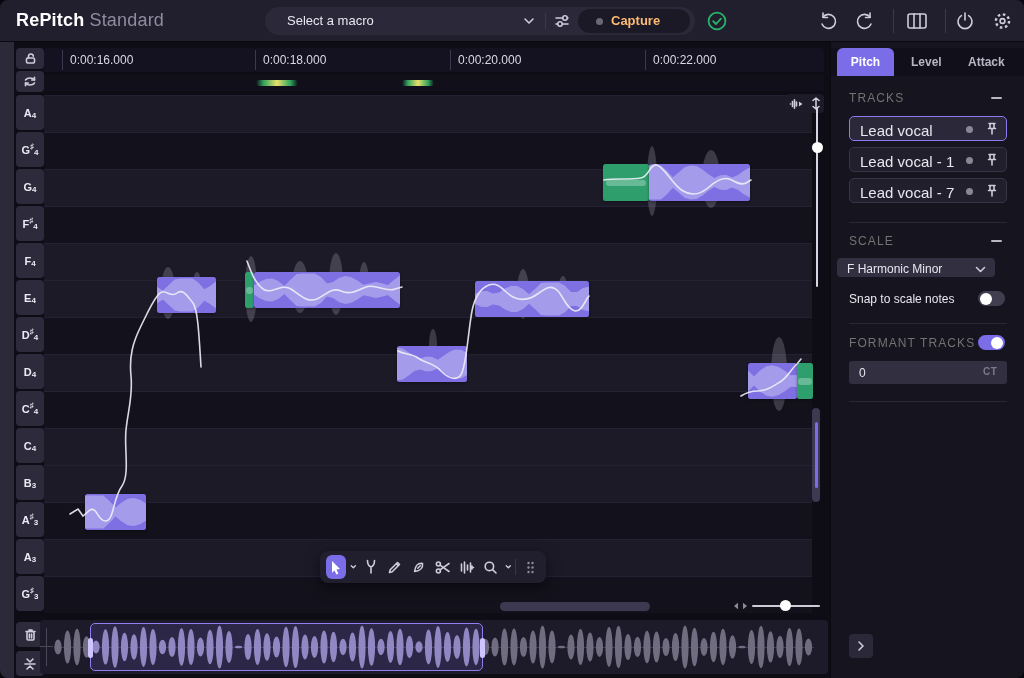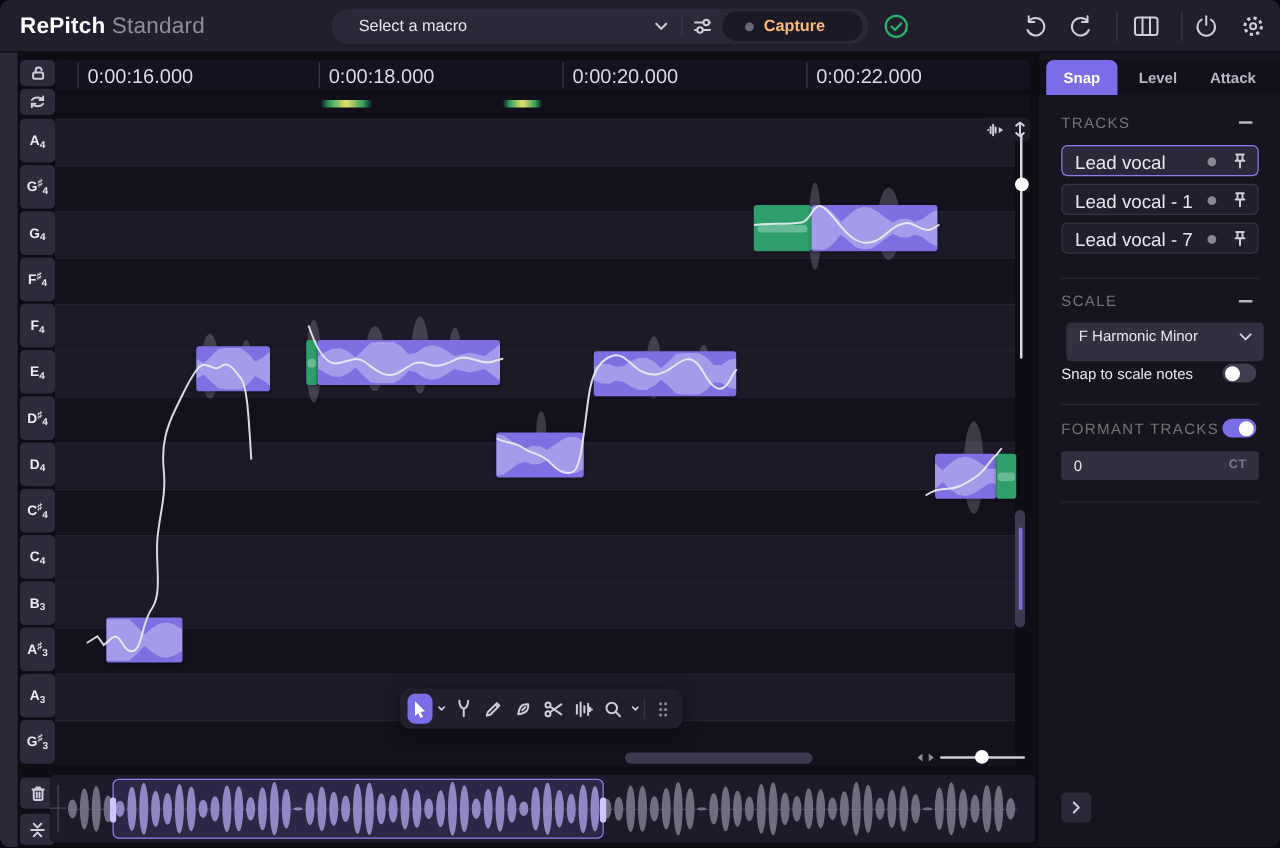--- a/index.html
+++ b/index.html
@@ -33,21 +33,21 @@
   .side-cell{position:absolute;left:16px;width:28px;background:#2d2a3c;border-radius:4px;
              display:flex;align-items:center;justify-content:center}
   .note-cell{position:absolute;left:16px;width:28px;height:35px;background:#2d2a3c;border-radius:4px;
              display:flex;align-items:center;justify-content:center;font-size:11px;font-weight:700;color:#eceaf4;cursor:pointer}
   .note-cell sup{font-size:8px;line-height:0;position:relative;top:-3px}
   .note-cell sub{font-size:8px;line-height:0;position:relative;top:3px}
 
   
   #ruler{position:absolute;left:44px;top:48px;width:780px;height:24px;background:#141220;border-radius:4px 4px 0 0;cursor:pointer}
   .rtick{position:absolute;top:2px;width:1px;height:20px;background:#3b3850}
-  .rlabel{position:absolute;top:5px;font-size:16px;color:#dcd9e6}
+  .rlabel{position:absolute;top:5px;font-size:12px;color:#dcd9e6}
   #level-lane{position:absolute;left:44px;top:75px;width:780px;height:16px;background:#110f1a}
   .blip{position:absolute;top:5px;height:6px;border-radius:3px;filter:blur(.6px);
         background:linear-gradient(90deg,rgba(46,158,108,0),#2fa35f 18%,#e8e06a 50%,#2fa35f 82%,rgba(46,158,108,0))}
   .roll-row{position:absolute;left:44px;width:768px;height:37px;background:#1c1a27;border-top:1px solid #242133}
   .roll-row.dark{background:#13111b}
   #roll-bg{position:absolute;left:44px;top:95px;width:768px;height:518px;background:#13111b}
 
   .note-block{position:absolute;border-radius:2.5px;box-shadow:0 1px 3px rgba(0,0,0,.35);cursor:grab}
   .note-block.purple{background:#7e70e2}
   .note-block.green{background:#2e9e6c}
@@ -91,21 +91,21 @@
              display:flex;align-items:center;justify-content:center;font-size:12px;font-weight:700;color:#fff;cursor:pointer}
   .tab-plain{position:absolute;top:7px;font-size:12px;font-weight:700;color:#b9b6c6;cursor:pointer}
   .sec-head{position:absolute;left:18px;font-size:12px;font-weight:400;letter-spacing:1.1px;color:#737373}
   .collapse{position:absolute;left:160px;width:11px;height:2px;background:#b9b6c6;border-radius:1px;cursor:pointer}
   .divider{position:absolute;left:18px;width:158px;height:1px;background:#2a2736}
   .track-row{position:absolute;left:18px;width:158px;height:25px;background:#211f2c;border:1px solid #363344;border-radius:5px;cursor:pointer}
   .track-row.selected{background:#2b2939;border:1.5px solid #8b7cf0}
   .track-row .tlabel{position:absolute;left:10px;top:5px;font-size:15px;color:#e8e6f0}
   .track-dot{position:absolute;left:116px;top:9px;width:7px;height:7px;border-radius:50%;background:#8a8794;cursor:pointer}
   .track-pin{position:absolute;left:136px;top:5px;cursor:pointer}
-  .fld-box{position:absolute;left:22px;width:158px;height:31px;background:#322f41;border-radius:4px;cursor:pointer}
+  .fld-box{position:absolute;left:6px;width:158px;height:19px;background:#322f41;border-radius:4px;cursor:pointer}
   .fld-box .fval{position:absolute;left:10px;top:4px;font-size:12px;color:#e8e6f0}
   .toggle{position:absolute;width:27px;height:15px;border-radius:8px;background:#413e50;cursor:pointer}
   .toggle .knob{position:absolute;top:1.5px;left:2px;width:12px;height:12px;border-radius:50%;background:#fff}
   .toggle.on{background:#7b6ce8}
   .toggle.on .knob{left:13px}
   #formant-input{position:absolute;left:18px;top:0;width:158px;height:23px;background:#322f41;border:none;border-radius:3px;
                  color:#e8e6f0;font-size:12px;padding-left:10px;font-family:"Liberation Sans",sans-serif}
   #formant-unit{position:absolute;left:152px;top:5px;font-size:10px;font-weight:700;color:#7d7a8c;letter-spacing:.5px}
   #expand-btn{position:absolute;left:18px;top:592px;width:24px;height:24px;background:#2b2939;border-radius:4px;
               display:flex;align-items:center;justify-content:center;cursor:pointer}
@@ -546,21 +546,21 @@
       </svg>
     <div id="ov-sel">
       <div class="ov-handle" style="left:-3px"></div>
       <div class="ov-handle" style="right:-3px"></div>
     </div>
   </div>
 
   <div id="panel">
     <div id="tabbar">
       <div id="tab-pitch">
-          <span>Snap</span>
+          <span>Pitch</span>
         </div>
       <span class="tab-plain" style="left:80px">Level</span>
       <span class="tab-plain" style="left:137px">Attack</span>
     </div>
 
     <div class="sec-head" style="top:49px">TRACKS</div>
     <div class="collapse" style="top:55px"></div>
 
     <div class="track-row selected" style="top:74px">
       <span class="tlabel">Lead vocal</span>

